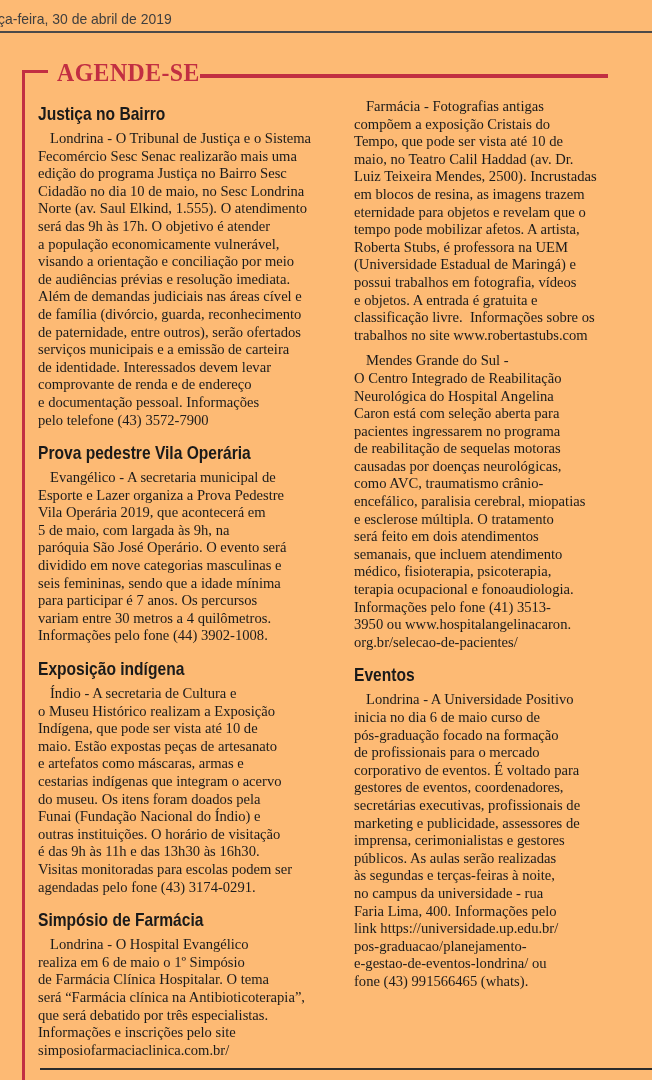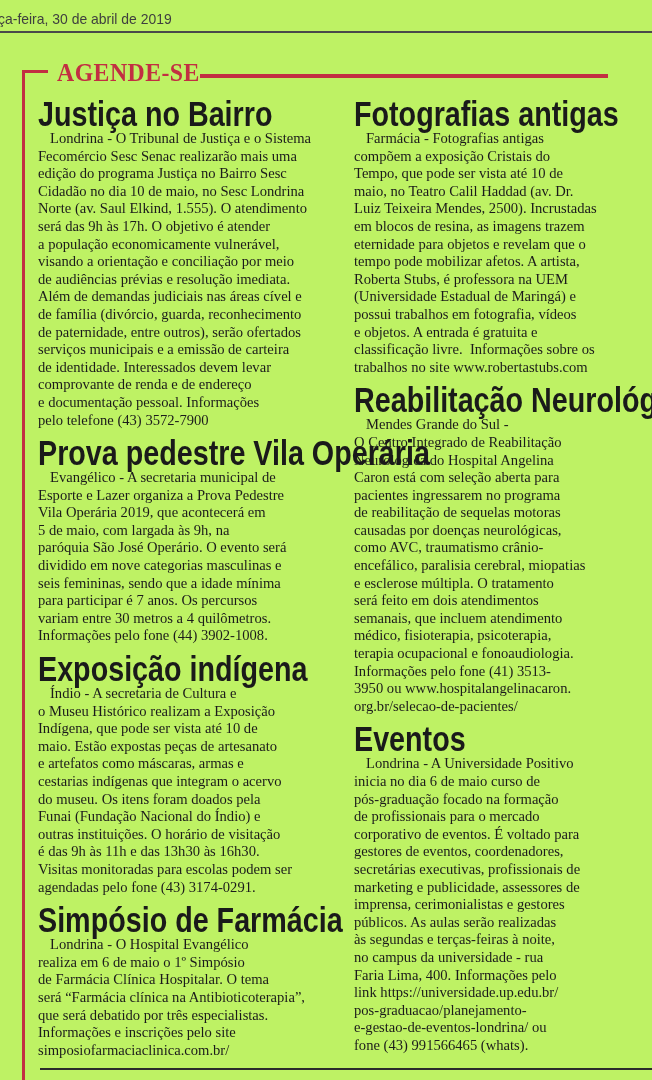--- a/index.html
+++ b/index.html
@@ -1,20 +1,20 @@
 <!DOCTYPE html>
 <html><head>
 <meta charset="utf-8">
 <style>
   html,body { margin:0; padding:0; }
   body { background:#e8e8e8; }
   .page {
     position:relative;
     width:652px; height:1080px;
-    background:#bef264;
+    background:#fdba74;
     overflow:hidden;
     font-family:"Liberation Serif", serif;
     color:#1b1b1b;
     margin:0 auto;
   }
   .date-line {
     position:absolute; left:-2px; top:10px;
     font-family:"Liberation Sans", sans-serif;
     font-size:15px; color:#3f3f3f;
     white-space:nowrap;
@@ -43,21 +43,21 @@
     position:absolute; left:200px; top:74px;
     width:408px; height:4px; background:#c22f42;
   }
   .col { position:absolute; top:98px; }
   .col-left  { left:38px;  width:308px; }
   .col-right { left:354px; width:298px; }
   .article { margin:0 0 8px 0; }
   .headline {
     margin:0; padding:0;
     font-family:"Liberation Sans", sans-serif;
-    font-weight:bold; font-size:35px; line-height:32px;
+    font-weight:bold; font-size:19px; line-height:32px;
     color:#1a1a1a; white-space:nowrap;
   }
   .headline .squeeze { display:inline-block; transform:scaleX(0.82); transform-origin:0 60%; }
   .body {
     margin:0; padding:0;
     font-size:14.6px; line-height:17.6px;
     white-space:pre; text-indent:12px;
     color:#1b1b1b;
   }
   .city { font-weight:normal; }
@@ -145,39 +145,37 @@
 que será debatido por três especialistas.
 Informações e inscrições pelo site
 simposiofarmaciaclinica.com.br/</span></p>
     </div>
 
   </div>
 
   <div class="col col-right">
 
     <div class="article">
-      <h2 class="headline"><span class="squeeze">Fotografias antigas</span></h2>
       <p class="body"><b class="city">Farmácia</b><span> - Fotografias antigas
 compõem a exposição Cristais do
 Tempo, que pode ser vista até 10 de
 maio, no Teatro Calil Haddad (av. Dr.
 Luiz Teixeira Mendes, 2500). Incrustadas
 em blocos de resina, as imagens trazem
 eternidade para objetos e revelam que o
 tempo pode mobilizar afetos. A artista,
 Roberta Stubs, é professora na UEM
 (Universidade Estadual de Maringá) e
 possui trabalhos em fotografia, vídeos
 e objetos. A entrada é gratuita e
 classificação livre.  Informações sobre os
 trabalhos no site www.robertastubs.com</span></p>
     </div>
 
     <div class="article">
-      <h2 class="headline"><span class="squeeze">Reabilitação Neurológica</span></h2>
       <p class="body"><b class="city">Mendes Grande do Sul</b><span> -
 O Centro Integrado de Reabilitação
 Neurológica do Hospital Angelina
 Caron está com seleção aberta para
 pacientes ingressarem no programa
 de reabilitação de sequelas motoras
 causadas por doenças neurológicas,
 como AVC, traumatismo crânio-
 encefálico, paralisia cerebral, miopatias
 e esclerose múltipla. O tratamento

